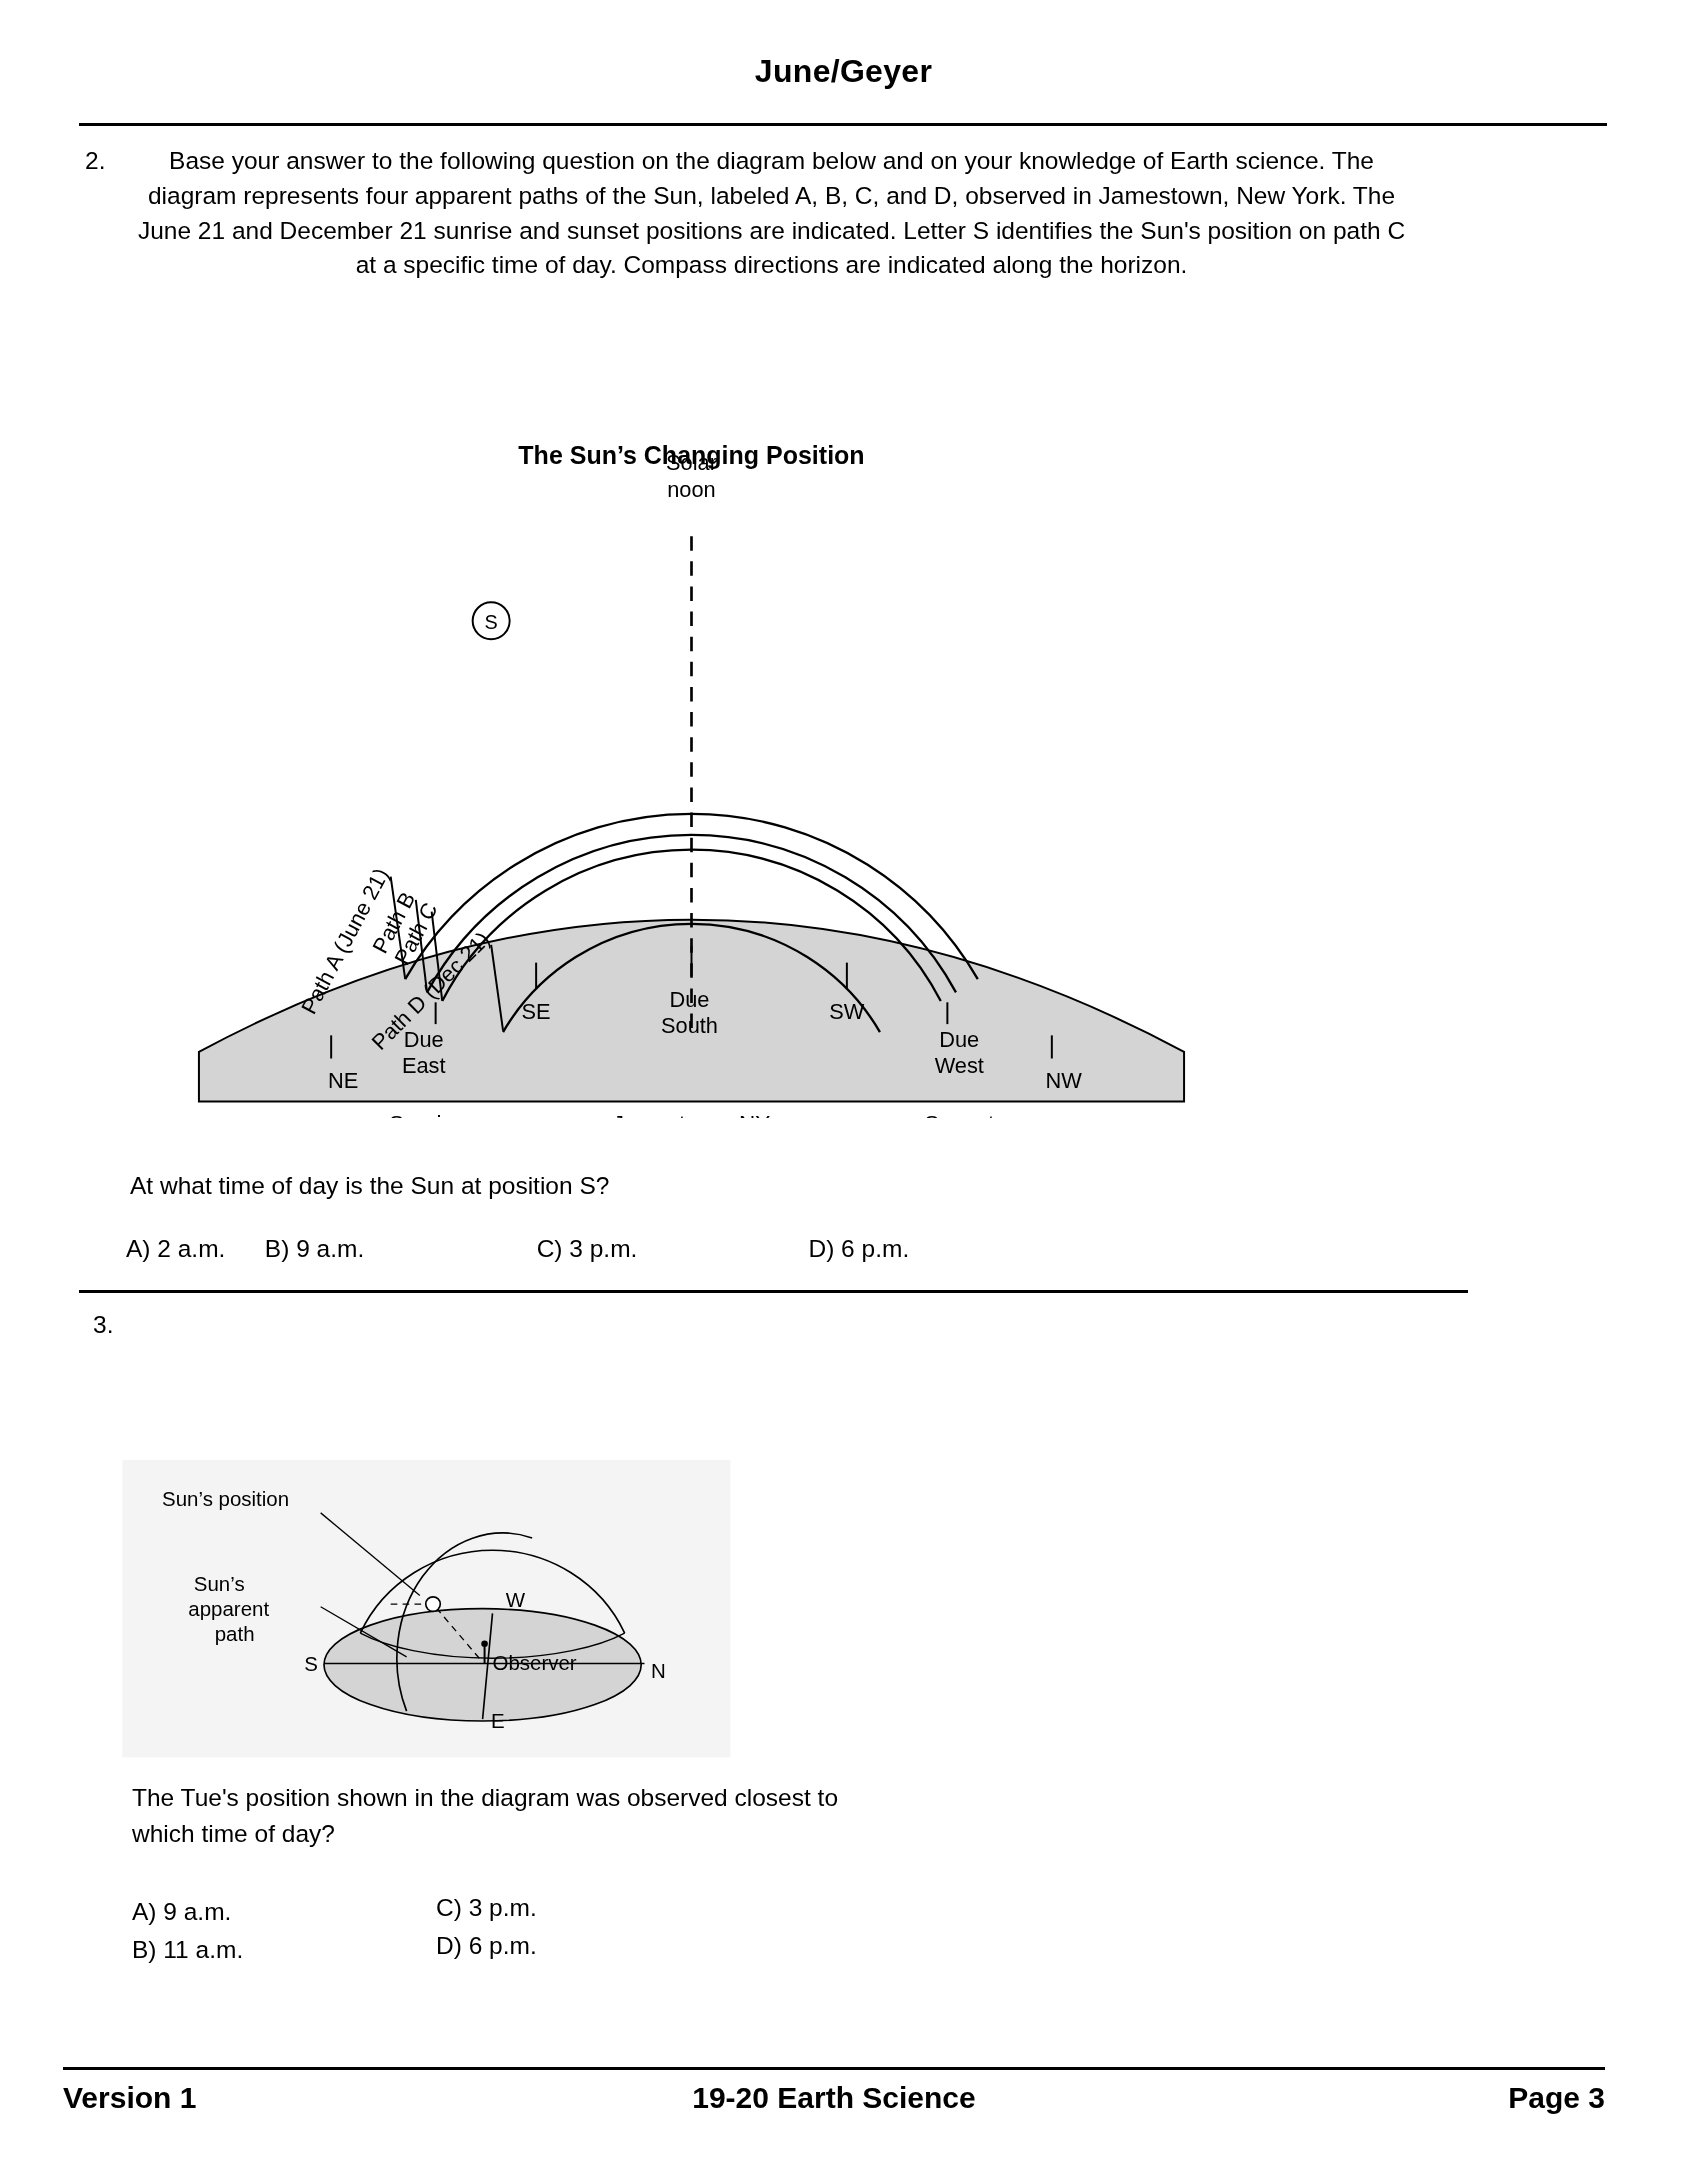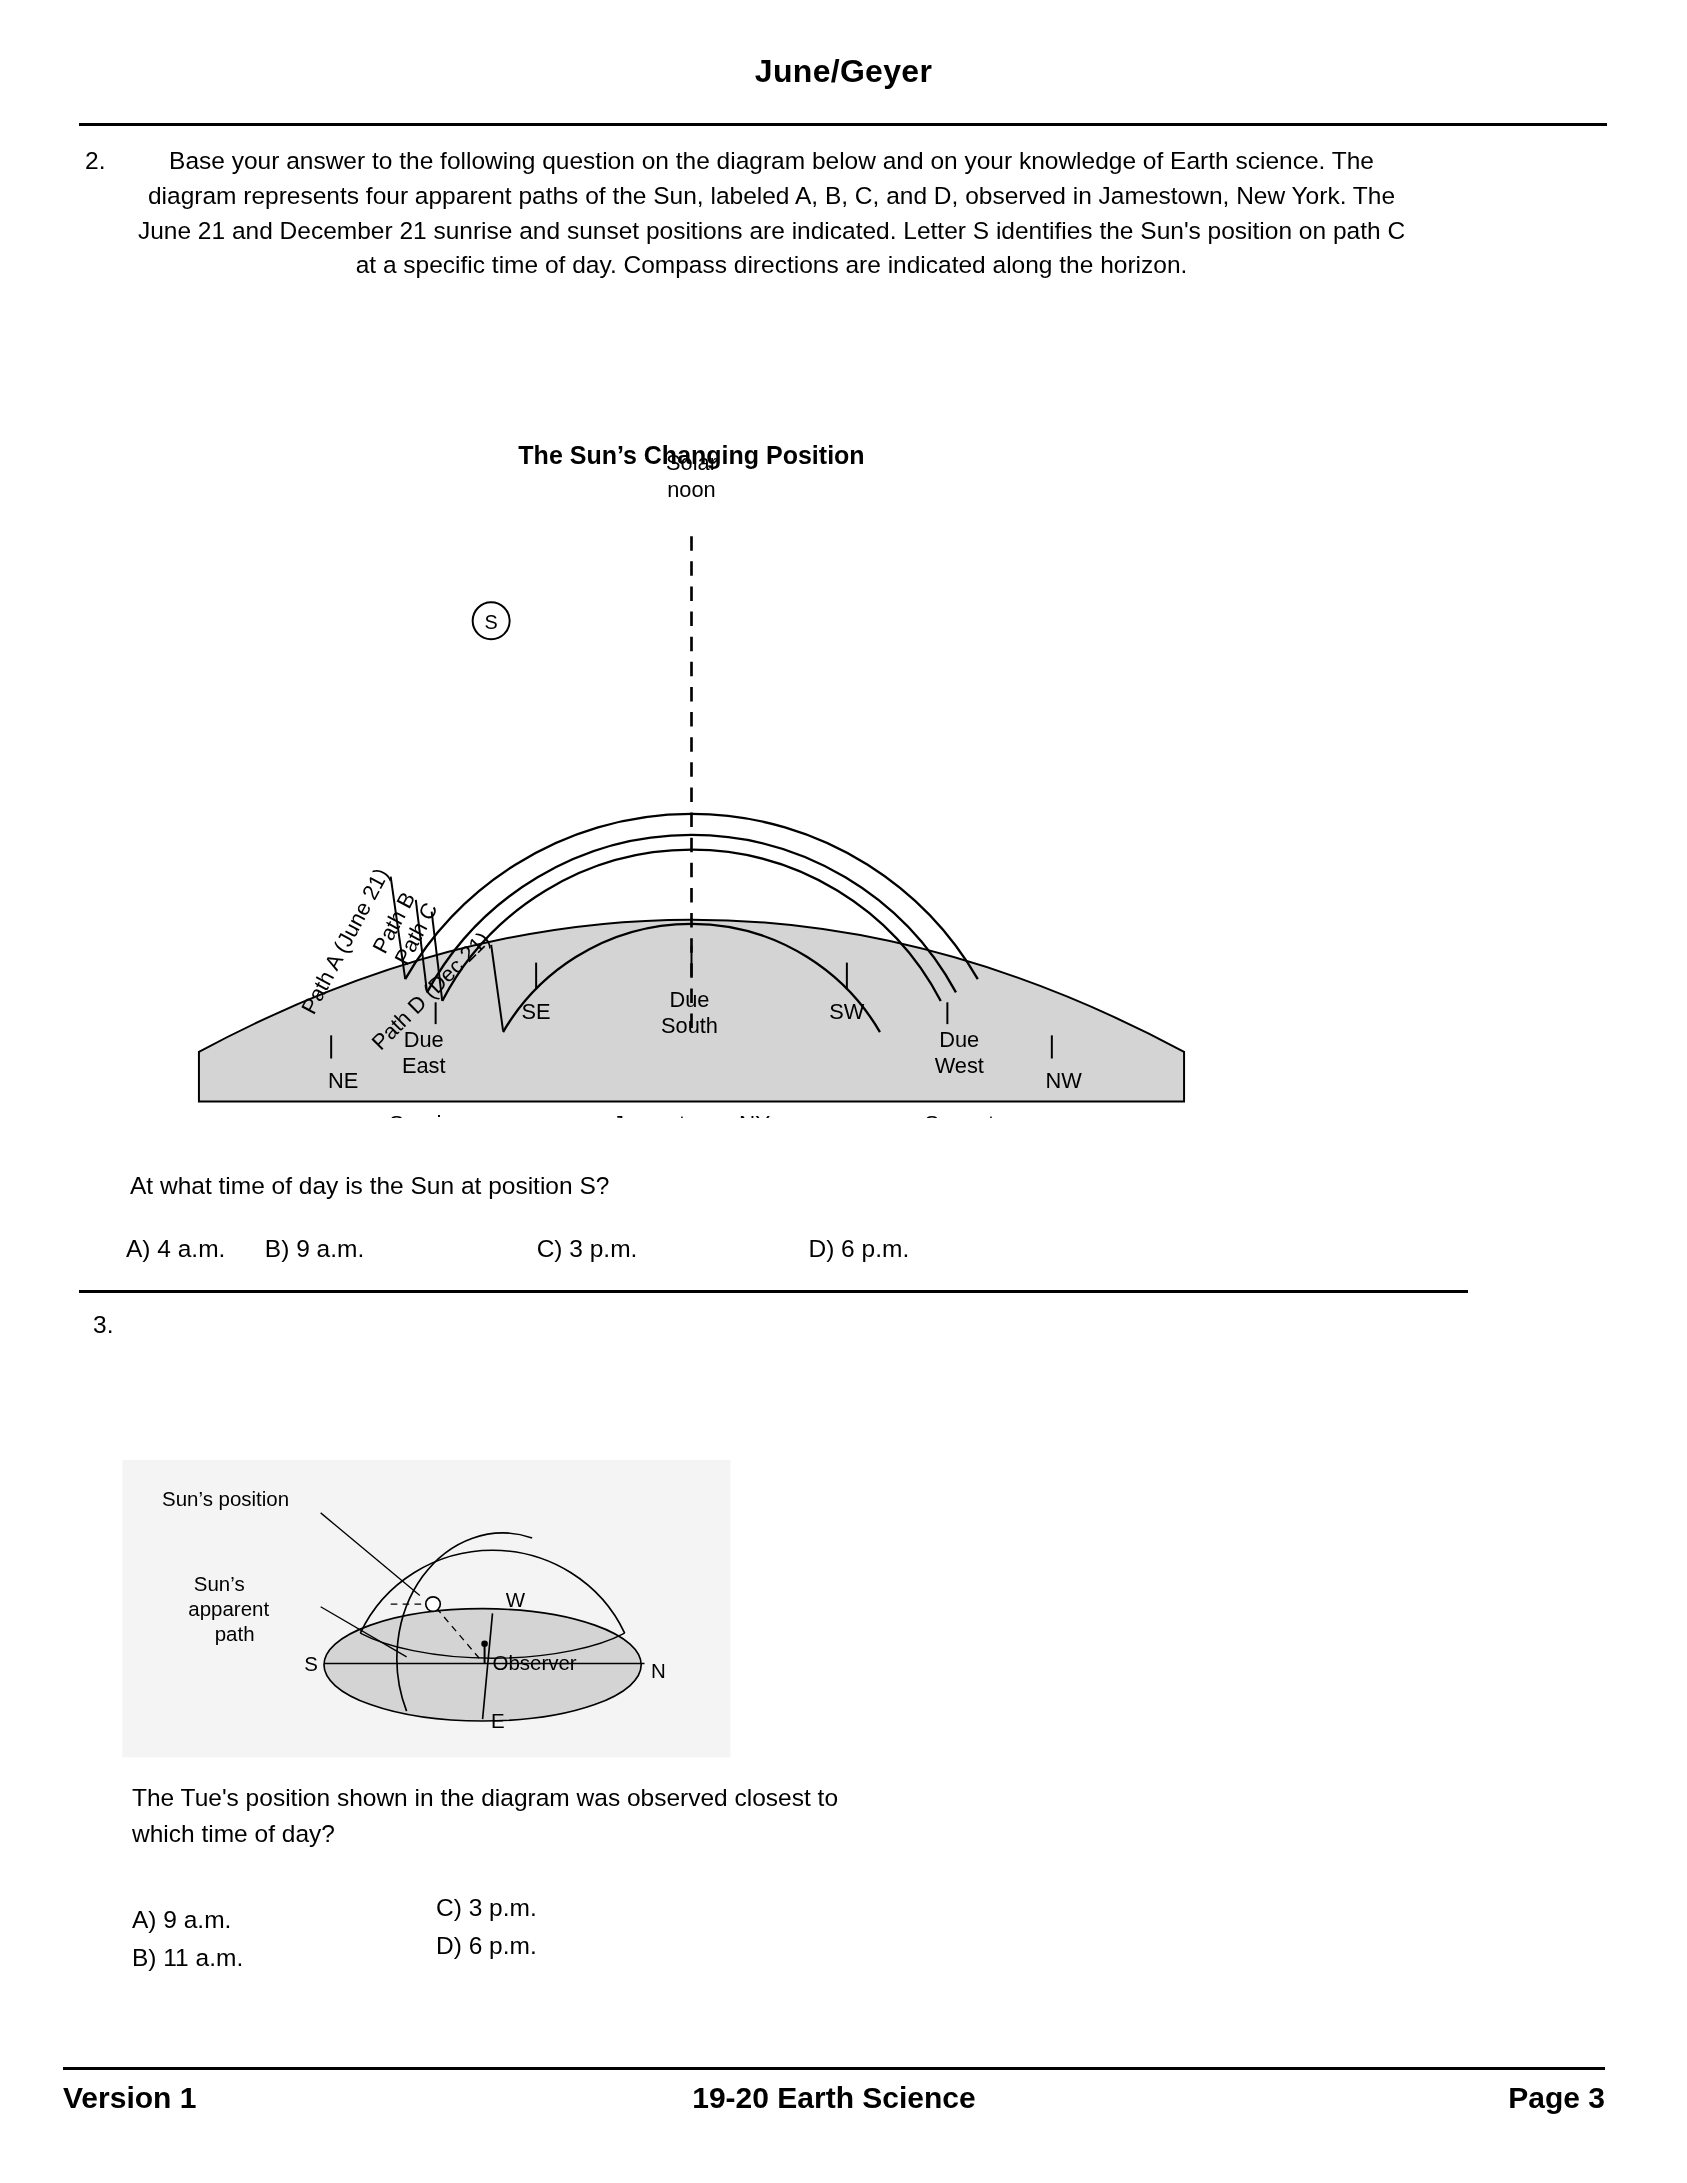--- a/index.html
+++ b/index.html
@@ -137,21 +137,21 @@
     line-height: 1.45;
   }
   .q3-choices {
     position: absolute;
     left: 132px;
     top: 1889px;
     width: 662px;
     font-size: 24.5px;
     line-height: 1.55;
   }
-  .q3-choices .col1 { position: absolute; left: 0; top: 12px; }
+  .q3-choices .col1 { position: absolute; left: 0; top: 4px; }
   .q3-choices .col2 { position: absolute; left: 304px; top: 0; }
 
   
   .footer-rule {
     position: absolute;
     left: 63px;
     top: 2067px;
     width: 1542px;
     height: 3.3px;
     background: #000;
@@ -241,21 +241,21 @@
       <text x="755" y="1050" text-anchor="middle" font-size="34">Jamestown, NY</text>
       <text x="1160" y="1050" text-anchor="middle" font-size="34">Sunset</text>
     </svg>
   </div>
 
   <div class="q2-ask">At what time of day is the Sun at position S?</div>
 
   <div class="q2-choices">
     <span class="choice" style="width:132px">
       <span>A)</span>
-      <span>4 a.m.</span>
+      <span>2 a.m.</span>
     </span>
     <span class="choice" style="width:265px">
       <span>B)</span>
       <span>9 a.m.</span>
     </span>
     <span class="choice" style="width:265px">
       <span>C)</span>
       <span>3 p.m.</span>
     </span>
     <span class="choice">

